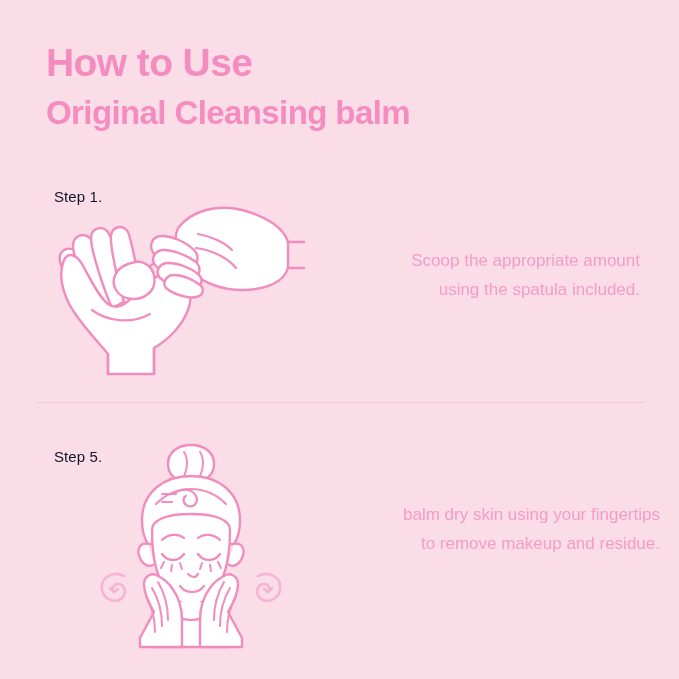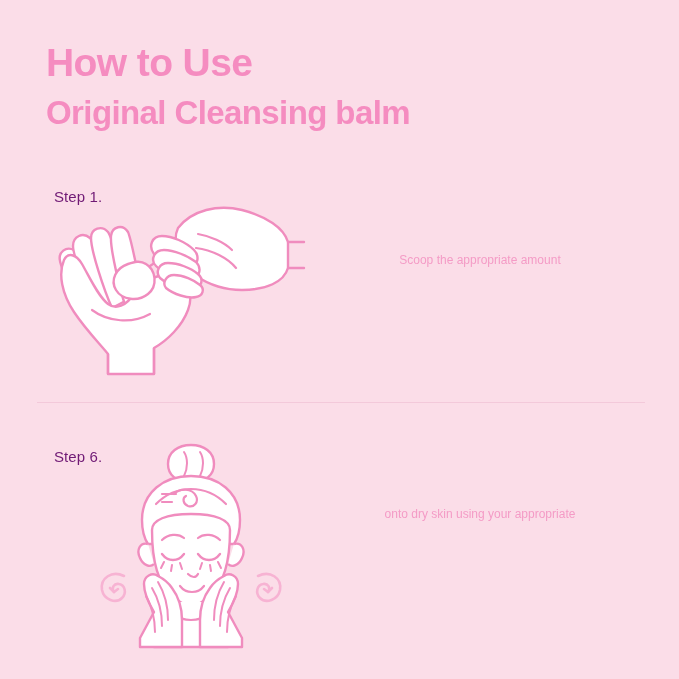--- a/index.html
+++ b/index.html
@@ -45,21 +45,21 @@
   .step {
     position: absolute;
     left: 0;
     width: 679px;
   }
   .step1 { top: 178px; height: 210px; }
   .step2 { top: 438px; height: 210px; }
 
   .step-label {
     position: absolute;
-    color: #701a75;
+    color: #0f172a;
     font-size: 15px;
     font-weight: normal;
     letter-spacing: 0.1px;
   }
   .step1 .step-label { left: 54px; top: 10px; }
   .step2 .step-label { left: 54px; top: 10px; }
 
   .art {
     position: absolute;
   }
@@ -72,23 +72,23 @@
   .art-face {
     left: 96px;
     top: 4px;
     width: 190px;
     height: 205px;
   }
 
   .step-text {
     position: absolute;
     color: #f49bc6;
-    font-size: 12px;
+    font-size: 17px;
     line-height: 29px;
-    text-align: center;
+    text-align: right;
     white-space: nowrap;
   }
   .step1 .step-text {
     left: 320px;
     top: 68px;
     width: 320px;
   }
   .step2 .step-text {
     left: 300px;
     top: 62px;
@@ -157,28 +157,29 @@
         <path d="M152 36 C164 38 178 44 186 52" stroke="#f08cbe" stroke-width="2.2" fill="none" stroke-linecap="round"></path>
         <path d="M150 50 C166 52 182 60 190 70" stroke="#f08cbe" stroke-width="2.2" fill="none" stroke-linecap="round"></path>
 
         <path d="M242 44 L258 44" stroke="#f08cbe" stroke-width="2.4" fill="none" stroke-linecap="round"></path>
         <path d="M242 70 L258 70" stroke="#f08cbe" stroke-width="2.4" fill="none" stroke-linecap="round"></path>
       </svg>
     </div>
 
     <div class="step-text">
       <div>Scoop the appropriate amount</div>
+      <div>using the spatula included.</div>
     </div>
   </div>
 
   <div class="divider"></div>
 
   <div class="step step2">
 
-    <div class="step-label">Step 6.</div>
+    <div class="step-label">Step 5.</div>
 
     <div class="art art-face">
       <svg width="190" height="205" viewBox="0 0 190 205" fill="none">
 
         <path d="M72 22 C72 10 82 3 95 3 C108 3 118 10 118 22 C118 33 110 40 95 40 C80 40 72 33 72 22 Z" fill="#ffffff" stroke="#f08cbe" stroke-width="2.4"></path>
         <path d="M88 10 C92 16 92 26 88 34" stroke="#f08cbe" stroke-width="2" fill="none" stroke-linecap="round"></path>
         <path d="M104 10 C108 16 108 26 104 34" stroke="#f08cbe" stroke-width="2" fill="none" stroke-linecap="round"></path>
 
         <path d="M46 78 C46 50 68 34 95 34 C122 34 144 50 144 78 C144 88 142 96 138 102
                  L52 102 C48 96 46 88 46 78 Z" fill="#ffffff" stroke="#f08cbe" stroke-width="2.4" stroke-linejoin="round"></path>
@@ -233,17 +234,18 @@
         </g>
 
         <g transform="translate(188,128) scale(-1,1)">
           <path d="M26 6 C14 0 2 8 4 20 C6 30 18 34 24 28 C29 23 27 15 21 14 C16 13 13 18 16 22" stroke="#f7b3d3" stroke-width="2.6" fill="none" stroke-linecap="round"></path>
           <path d="M16 22 L12 18 M16 22 L20 19" stroke="#f7b3d3" stroke-width="2.6" fill="none" stroke-linecap="round"></path>
         </g>
       </svg>
     </div>
 
     <div class="step-text">
-      <div>onto dry skin using your appropriate</div>
+      <div>balm dry skin using your fingertips</div>
+      <div>to remove makeup and residue.</div>
     </div>
   </div>
 
 </div>
 
 </body></html>

